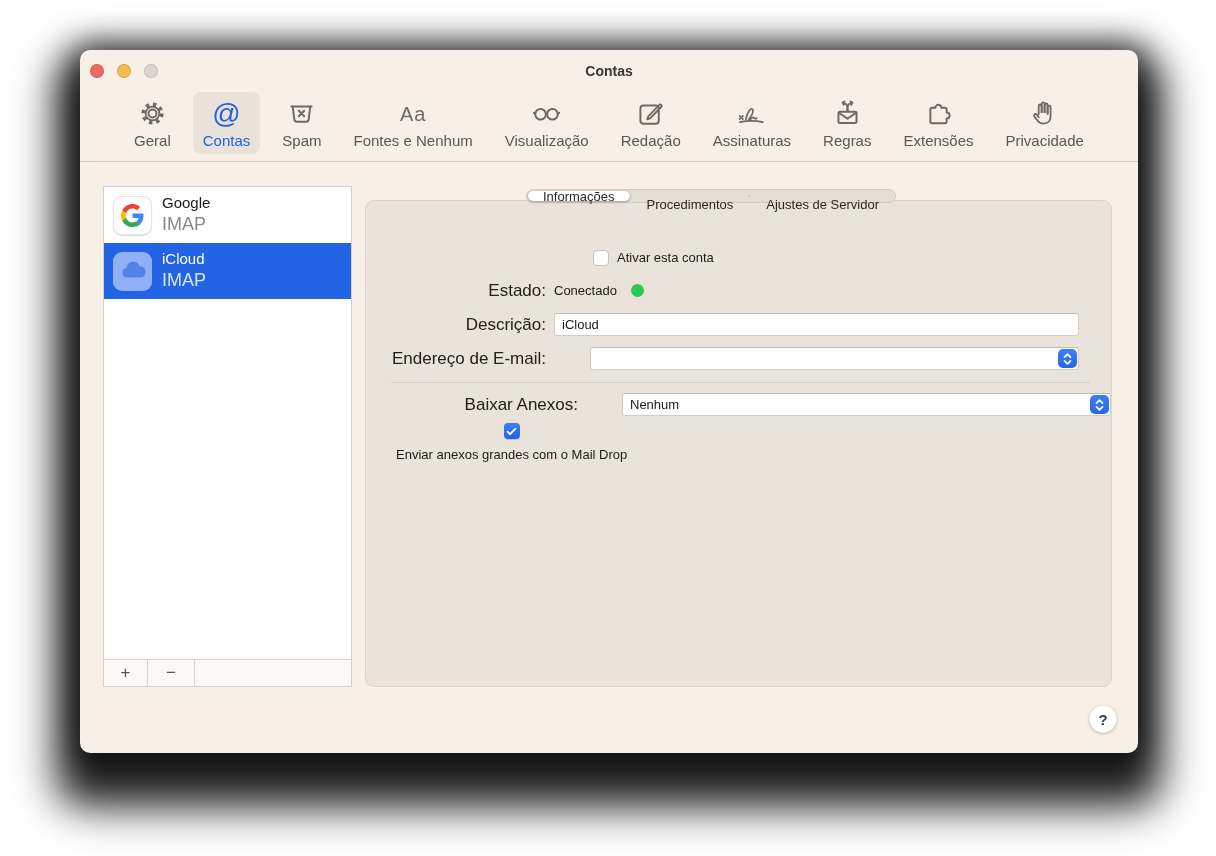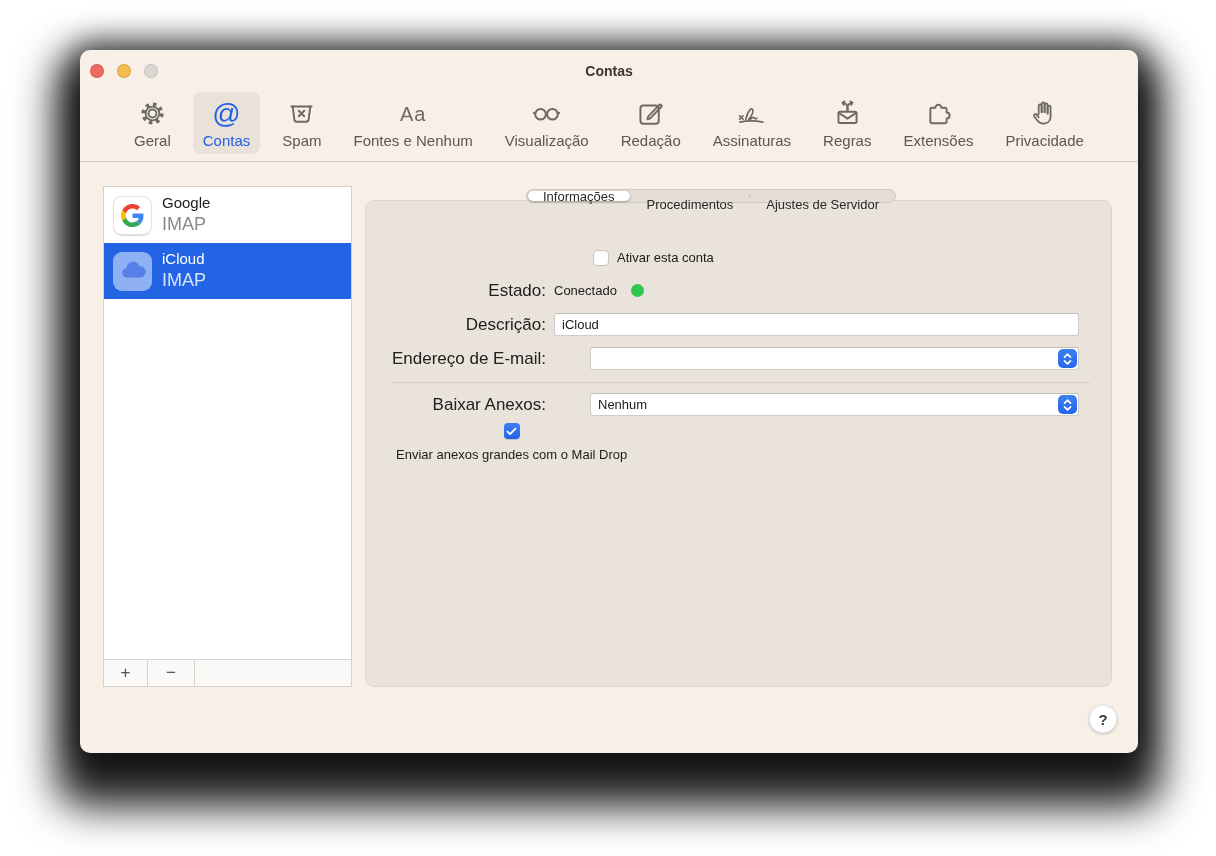--- a/index.html
+++ b/index.html
@@ -76,21 +76,21 @@
   
   .form-row { position:absolute; left:0; width:713px; display:flex; align-items:center; height:23px; }
   .form-label { width:188px; padding-right:8px; text-align:right; font-size:17px; color:#21201e; flex:none; }
   .form-ctl { flex:1; position:relative; height:23px; }
 
   .row-enable   { top:45px; left:188px; width:auto; gap:8px;margin-left:39px; }
   .row-status   { top:78px; }
   .row-desc     { top:112px; }
   .row-email    { top:146px; }
   .form-divider { position:absolute; top:181px; left:25px; right:21px; height:1px; background:#d6cfc8; }
-  .row-attach   { top:192px; }
+  .row-attach   { top:192px;margin-left:32px; }
   .row-maildrop { top:222px; left:30px; width:auto; gap:8px;flex-direction:column; }
 
   .checkbox { width:16px; height:16px; border-radius:4px; flex:none; }
   .checkbox.unchecked { background:#ffffff; border:1px solid #c9c3bd;
     box-shadow:inset 0 1px 1px rgba(0,0,0,0.04); }
   .checkbox.checked { background:linear-gradient(#3c80f4,#2263e6);
     display:flex; align-items:center; justify-content:center;
     box-shadow:0 0.5px 1px rgba(0,0,0,0.15); }
   .cb-label { font-size:13px; color:#1d1b19; }
 

